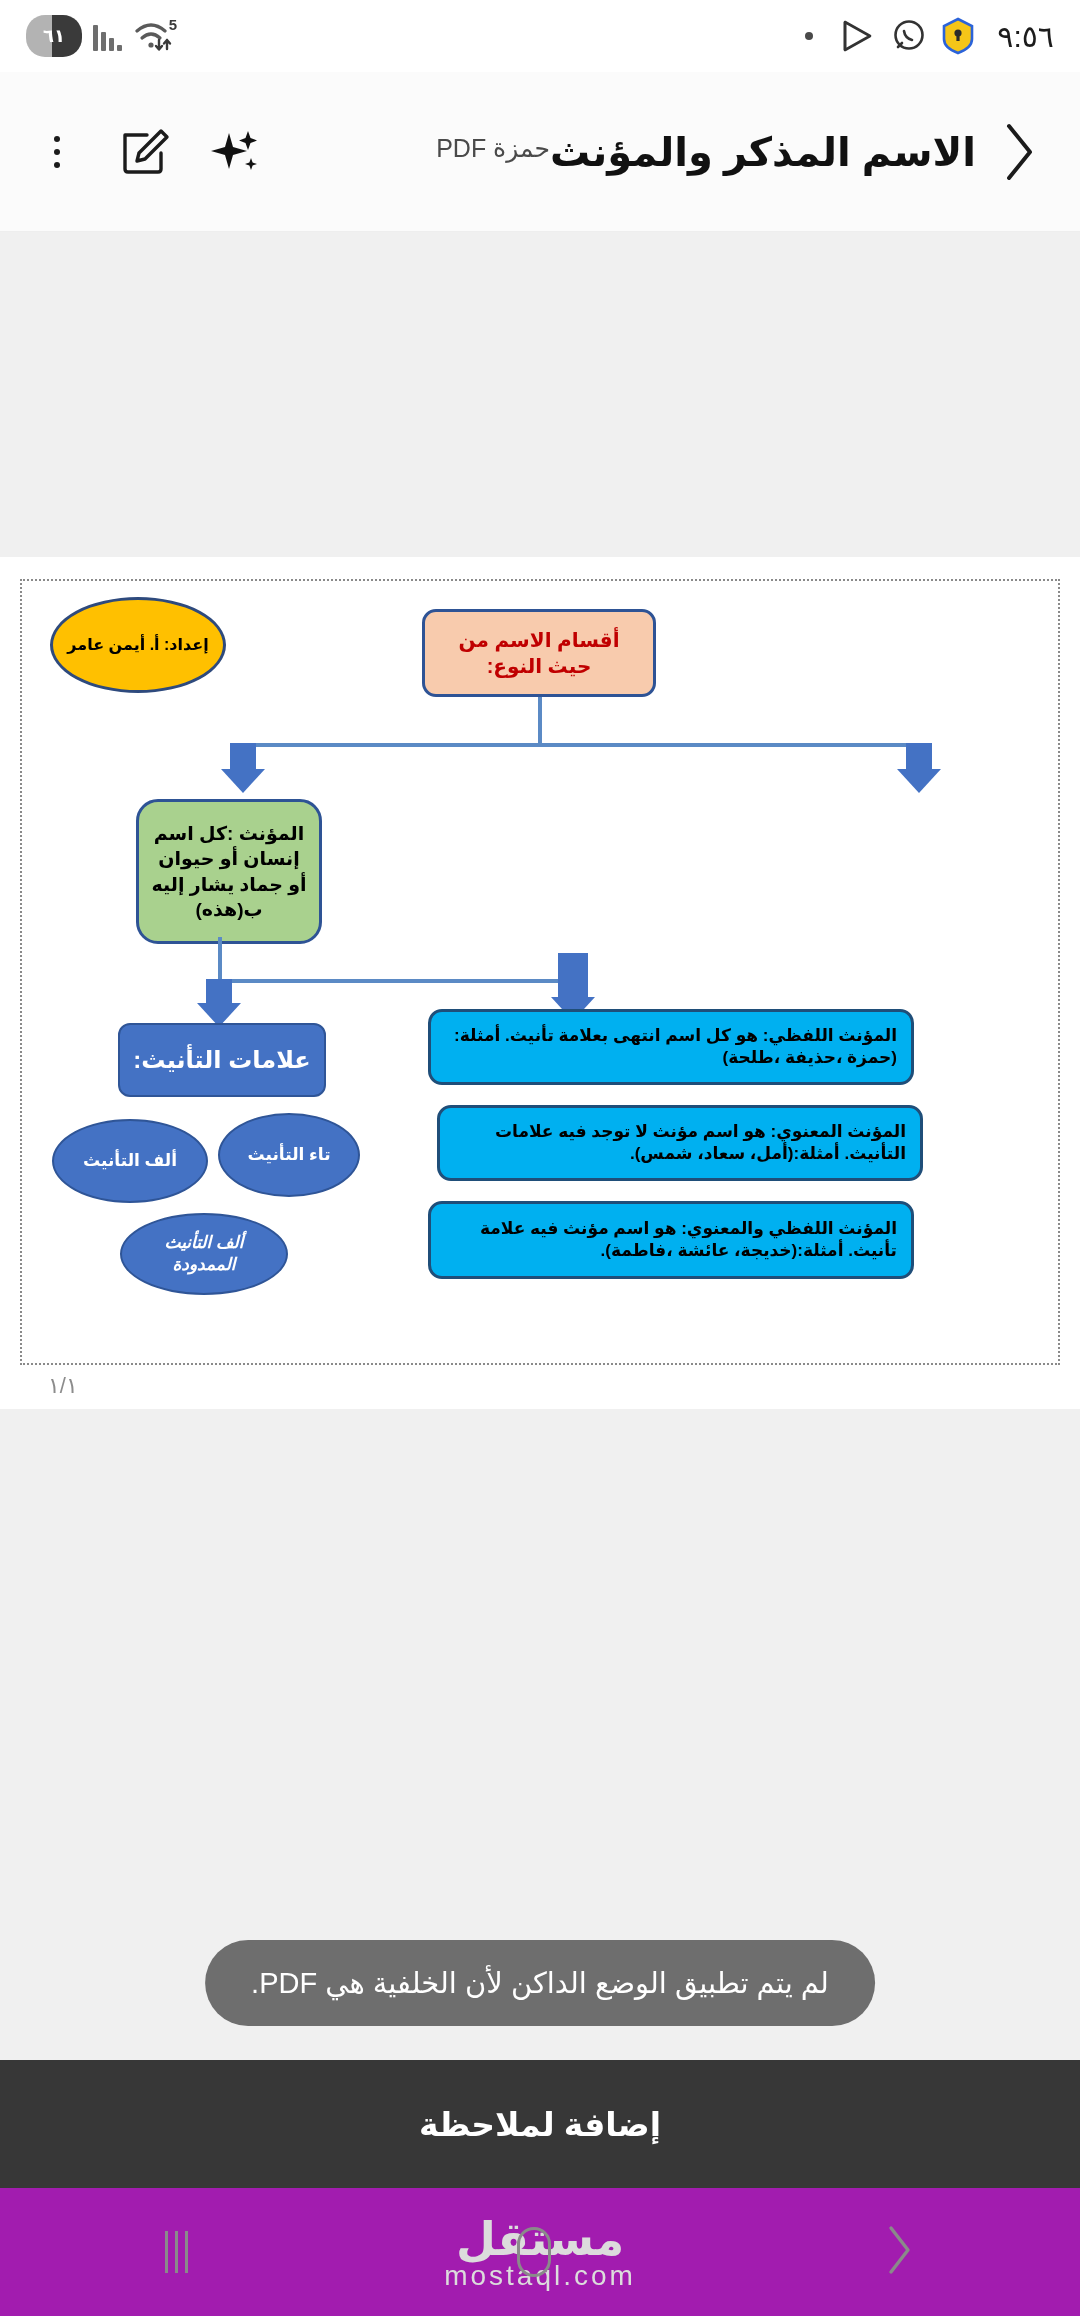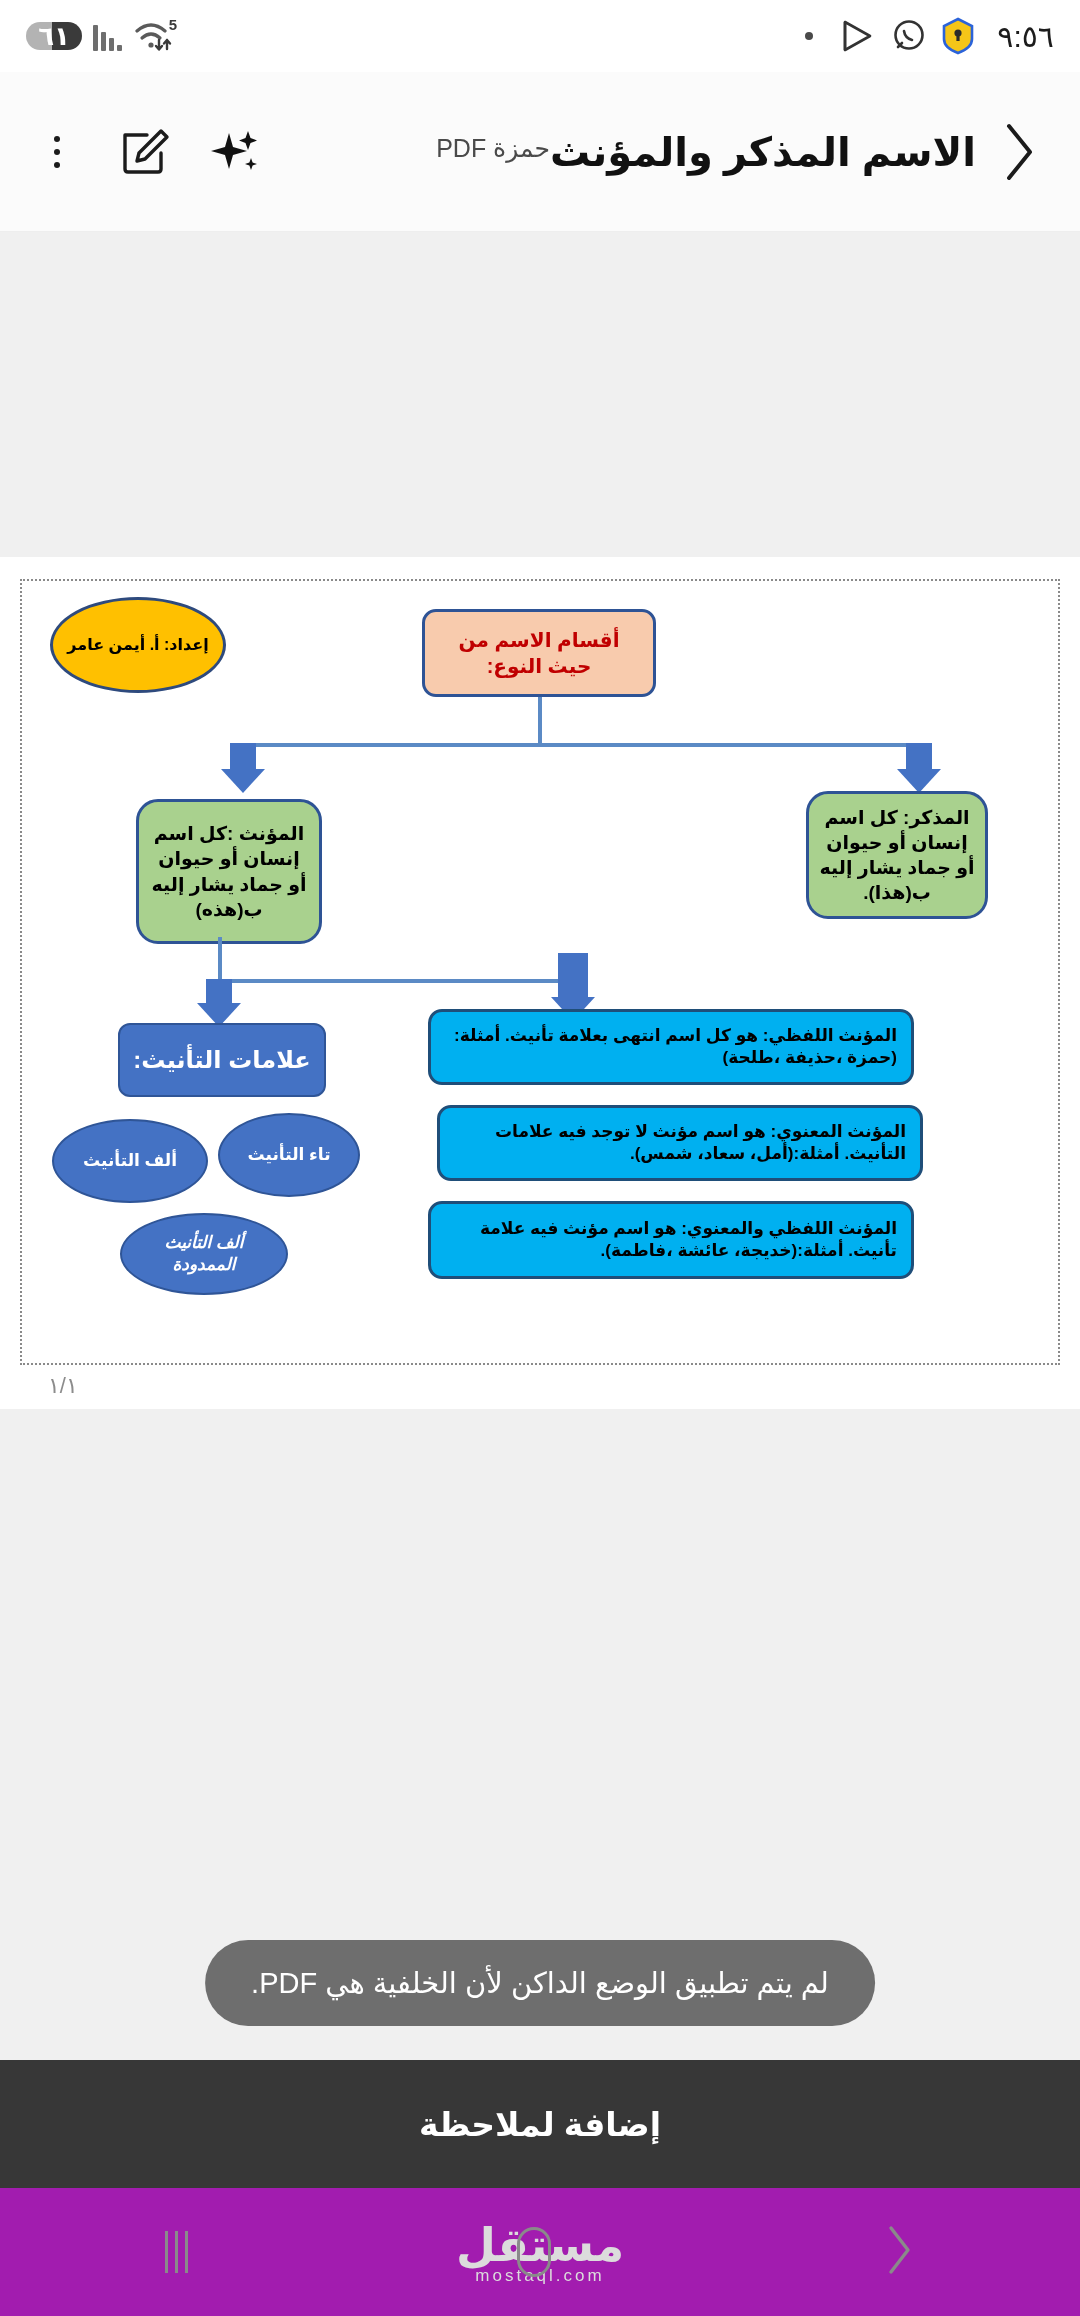--- a/index.html
+++ b/index.html
@@ -32,25 +32,25 @@
     padding: 0 26px 0 26px;
     direction: ltr;
   }
   .status-left {
     display: flex;
     align-items: center;
     gap: 11px;
   }
   .battery-pill {
     width: 56px;
-    height: 28px;
+    height: 42px;
     border-radius: 19px;
     background: linear-gradient(to right, #b3b3b3 0 46%, #3a3a3a 46% 100%);
     color: #ffffff;
-    font-size: 26px;
+    font-size: 18px;
     font-weight: bold;
     display: flex;
     align-items: center;
     justify-content: center;
     letter-spacing: 0.5px;
     text-align: center;
   }
   .signal-bars {
     display: flex;
     align-items: flex-end;
@@ -307,21 +307,21 @@
     position: absolute;
     left: 50%;
     top: 50%;
     transform: translate(-50%, -50%);
     text-align: center;
     color: #dcdcdc;
     pointer-events: none;
     z-index: 1;
   }
   .watermark .wm-ar { font-size: 46px; font-weight: bold; letter-spacing: 2px; }
-  .watermark .wm-en { font-size: 17px; letter-spacing: 3px; margin-top: -6px; }
+  .watermark .wm-en { font-size: 28px; letter-spacing: 3px; margin-top: -6px; }
 </style>
 </head>
 <body>
 
 <div id="app">
 
   <div class="status-bar">
     <div class="status-left">
       <div class="battery-pill">٦١</div>
       <div class="signal-bars">
@@ -411,21 +411,20 @@
         <div class="conn" style="left:218px; top:162px; width:690px; height:4px;"></div>
 
         <div class="arrow-block" style="left:208px; top:162px; width:26px; height:26px;"></div>
         <div class="arrow-tip" style="left:199px; top:188px;"></div>
 
         <div class="arrow-block" style="left:884px; top:162px; width:26px; height:26px;"></div>
         <div class="arrow-tip" style="left:875px; top:188px;"></div>
 
         <div class="node n-green" style="left:114px; top:218px; width:186px; height:145px;">المؤنث :كل اسم إنسان أو حيوان أو جماد يشار إليه ب(هذه)</div>
 
-        <div class="node n-green" style="left:784px; top:210px; width:182px; height:128px;">المذكر: كل اسم إنسان أو حيوان أو جماد يشار إليه ب(هذا).</div>
 
         <div class="conn" style="left:196px; top:356px; width:4px; height:44px;"></div>
         <div class="conn" style="left:196px; top:398px; width:364px; height:4px;"></div>
 
         <div class="arrow-block" style="left:184px; top:398px; width:26px; height:24px;"></div>
         <div class="arrow-tip" style="left:175px; top:422px;"></div>
 
         <div class="arrow-block" style="left:536px; top:372px; width:30px; height:44px;"></div>
         <div class="arrow-tip" style="left:529px; top:416px;"></div>
 

